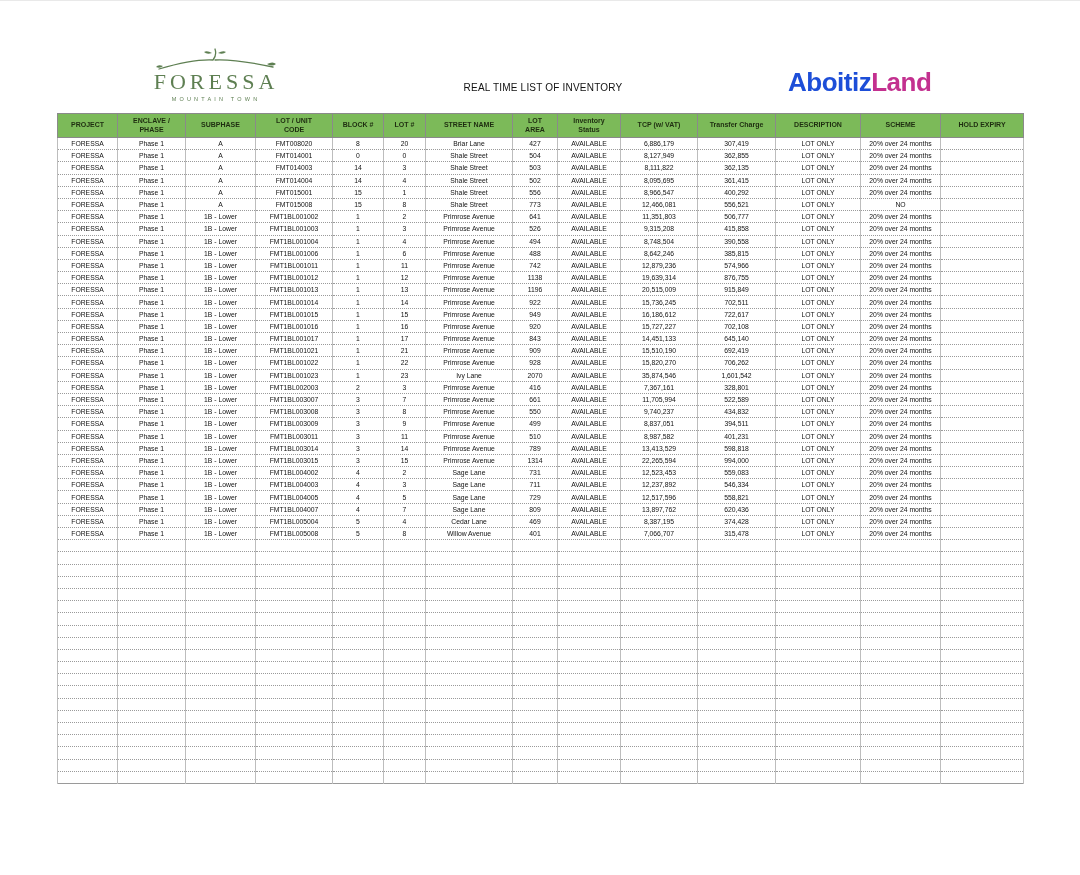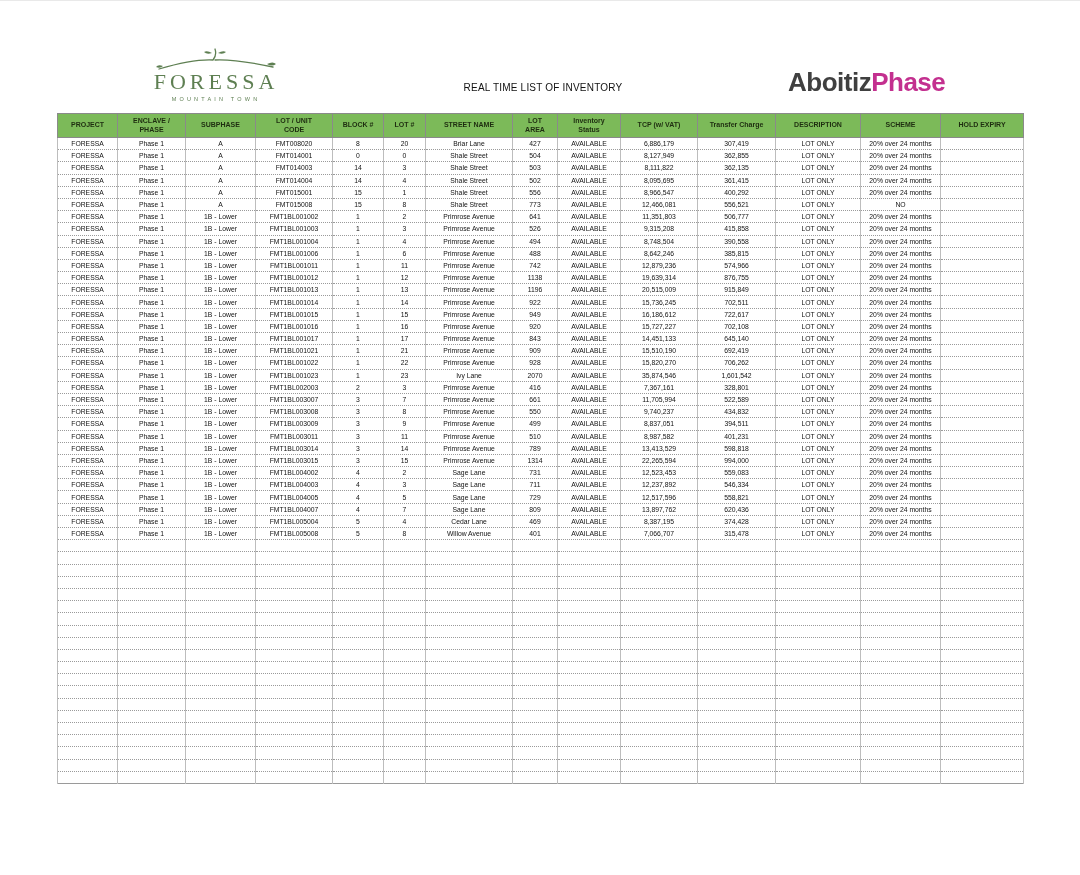--- a/index.html
+++ b/index.html
@@ -59,21 +59,21 @@
       <path d="M112 17 q6 -3 9 0 q-4 3 -9 0" fill="#5E7F52"></path>
       <path d="M8 19 q-5 -2 -7 1 q4 2 7 -1" fill="#5E7F52"></path>
     </svg>
     <div class="foressa-word" style="color: rgb(94, 127, 82);">FORESSA</div>
     <div class="foressa-sub" style="color: rgb(94, 127, 82);">MOUNTAIN TOWN</div>
   </div>
 
   <div class="page-title">REAL TIME LIST OF INVENTORY</div>
 
   <div class="brand-aboitiz">
-    <span style="color: #404040;">Aboitiz</span><span style="color: rgb(195, 48, 143);">Phase</span>
+    <span style="color: #1d4ed8;">Aboitiz</span><span style="color: rgb(195, 48, 143);">Land</span>
   </div>
 
   <div class="table-wrap">
     <table>
       <colgroup>
           <col style="width: 60px;">
           <col style="width: 68px;">
           <col style="width: 70px;">
           <col style="width: 77px;">
           <col style="width: 51px;">

